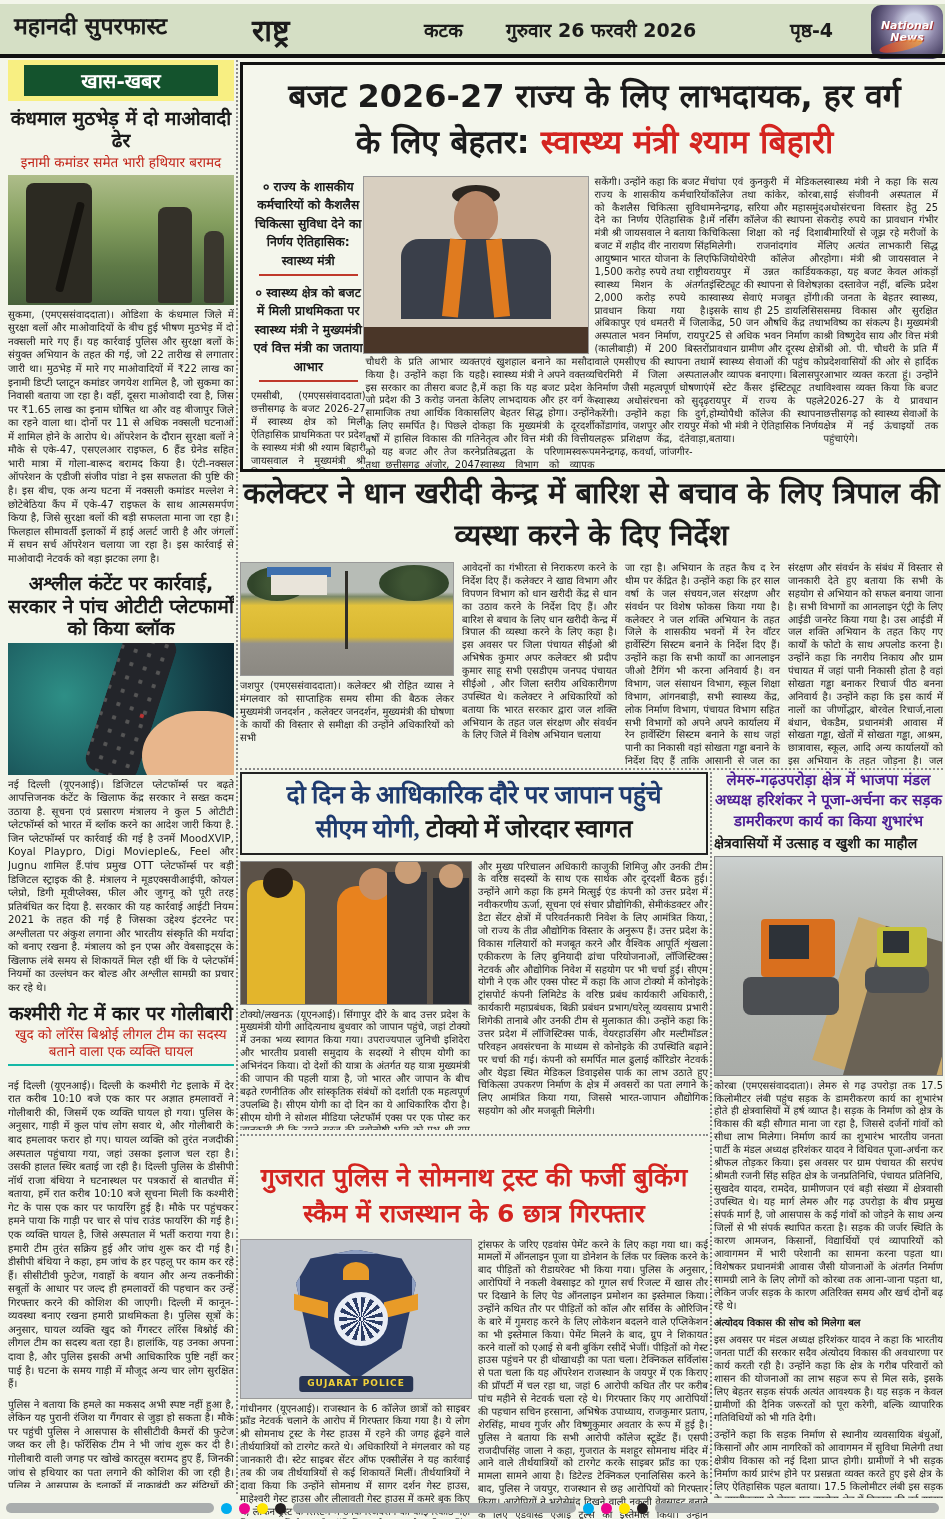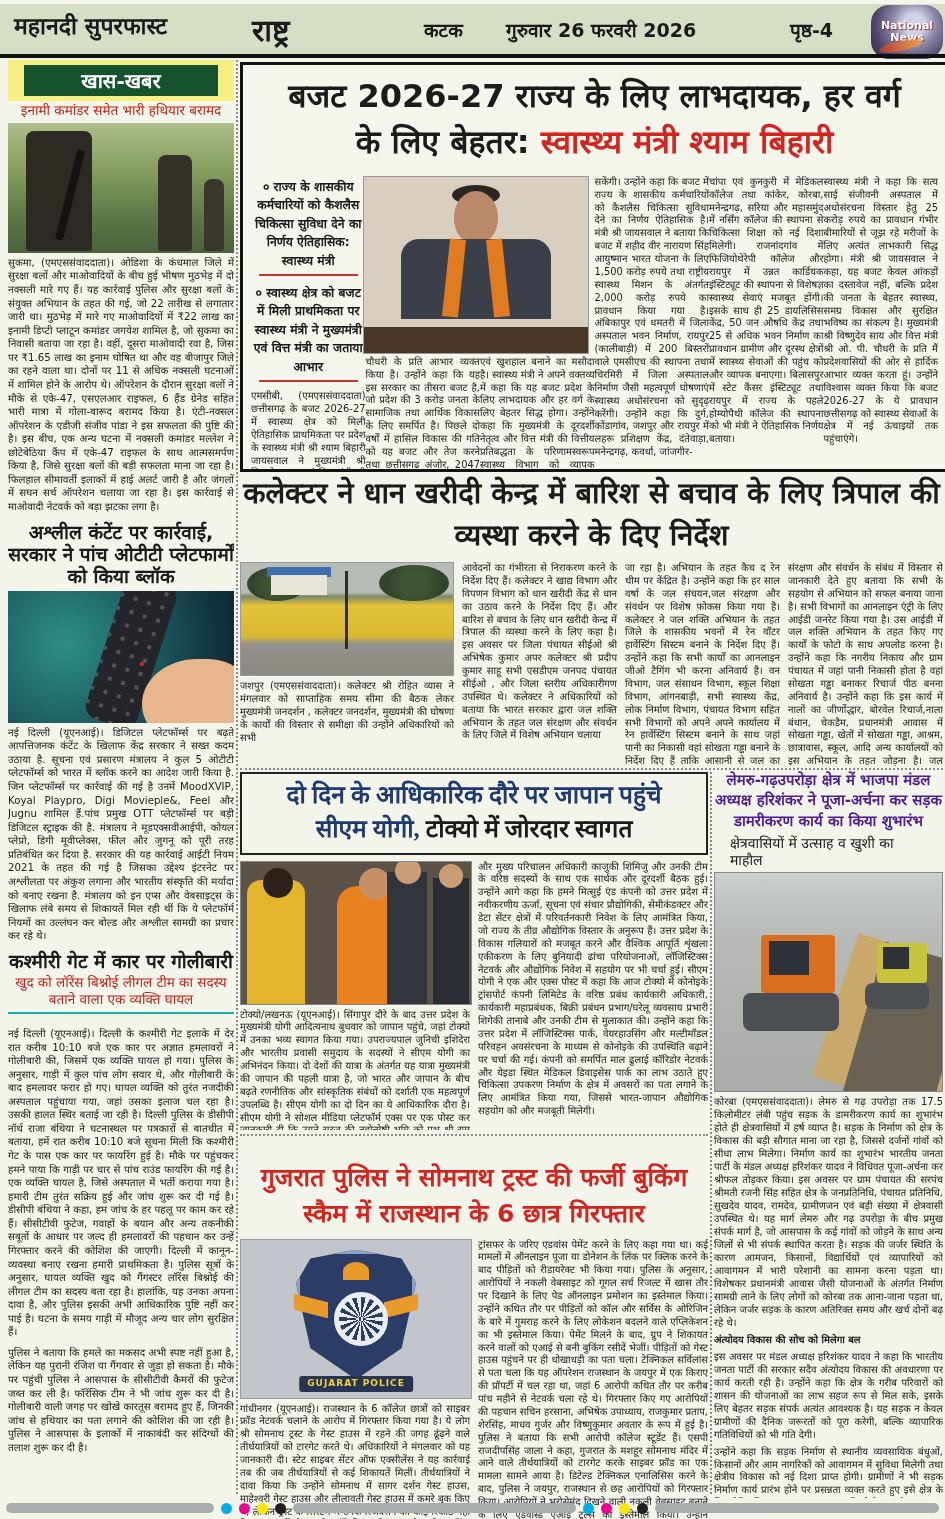--- a/index.html
+++ b/index.html
@@ -5,24 +5,24 @@
   html,body{margin:0;padding:0;background:#e8eade;}
   .page{position:relative;width:945px;height:1519px;background:#f3f5ea;overflow:hidden;
         font-family:"DejaVu Sans","Liberation Sans",sans-serif;color:#1b1b1b;}
   
   .masthead{position:absolute;left:0;top:4px;width:945px;height:50px;background:#d5dfc5;}
   .m-paper{position:absolute;left:14px;top:5px;font-size:23px;font-weight:700;}
   .m-section{position:absolute;left:252px;top:5px;font-size:30px;font-weight:700;}
   .m-city{position:absolute;left:424px;top:13px;font-size:19px;font-weight:700;}
   .m-date{position:absolute;left:506px;top:13px;font-size:19px;font-weight:700;}
   .m-page{position:absolute;left:790px;top:13px;font-size:19px;font-weight:700;}
-  .m-logo{position:absolute;right:2px;top:1px;width:72px;height:54px;border-radius:18px;
+  .m-logo{position:absolute;right:2px;top:1px;width:72px;height:54px;border-radius:10px;
           background:radial-gradient(circle at 60% 35%,#cfd3e6 0 18%,#8d86a8 40%,#4d4668 70%,#2e2a44 100%);
           display:flex;flex-direction:column;align-items:center;justify-content:center;color:#fff;
-          font-size:11px;font-weight:700;text-shadow:1px 1px 1px #a02020;line-height:1.05;}
+          font-size:11px;font-weight:700;text-shadow:1px 1px 1px #a02020;line-height:1.05;font-style:italic;}
   .m-logo i{position:absolute;left:8px;bottom:8px;width:44px;height:10px;border-radius:50%;
             background:linear-gradient(90deg,#d43b2a,#f2a13b);opacity:.8;transform:rotate(-12deg);}
   .m-rule{position:absolute;left:0;top:54px;width:945px;height:4px;background:#111;}
   
   .jt{text-align:justify;}
   .vline{position:absolute;border-left:2px dotted #8a8a8a;}
   .hline{position:absolute;border-top:2px dotted #8a8a8a;}
   .ph{position:relative;overflow:hidden;}
   
   .sidebar{position:absolute;left:8px;top:60px;width:226px;height:1428px;overflow:hidden;}
@@ -97,21 +97,21 @@
   .wheel{position:absolute;left:50%;top:52px;width:44px;height:44px;margin-left:-22px;border-radius:50%;
          background:repeating-conic-gradient(#2b3c66 0 12deg,#e9edf5 12deg 24deg);border:5px solid #e9edf5;}
   .wing{position:absolute;top:58px;width:34px;height:16px;background:#e89b28;}
   .wingL{left:50%;margin-left:-62px;transform:skewY(14deg);}
   .wingR{left:50%;margin-left:28px;transform:skewY(-14deg);}
   .crest{position:absolute;left:50%;top:22px;width:26px;height:18px;margin-left:-13px;background:#e89b28;border-radius:50% 50% 0 0;}
   .gbanner{position:absolute;left:50%;bottom:6px;transform:translateX(-50%);background:#273452;color:#f2d23a;
            font-size:9px;font-weight:700;letter-spacing:1px;padding:2px 8px;border-radius:3px;}
   .artE{position:absolute;left:714px;top:770px;width:229px;height:728px;overflow:hidden;}
   .artE .hl{font-size:15px;font-weight:700;text-align:center;line-height:1.35;color:#4c1d95;}
-  .artE .sub{font-size:14px;font-weight:400;line-height:1.2;margin:4px 16px;}
+  .artE .sub{font-size:14px;font-weight:700;line-height:1.2;margin:4px 0;}
   .e-b{font-size:9.9px;line-height:1.31;margin-top:4px;}
   .crosshead{font-weight:700;}
   .ph-road{width:227px;height:218px;background:linear-gradient(180deg,#ccd1d0 0%,#c3c7c4 10%,#b7bab6 30%,#a9aca8 100%);border:1px solid #888;margin-top:4px;}
   .gravel{position:absolute;right:-30px;bottom:-10px;width:140px;height:150px;background:#c9a96b;transform:rotate(18deg);}
   .gravel2{position:absolute;right:-10px;bottom:-20px;width:90px;height:160px;background:#6a6255;transform:rotate(16deg);}
   .roller{position:absolute;}
   .r-cab{position:absolute;background:#d96f1e;border-radius:4px;}
   .r-win{position:absolute;background:#2d3238;}
   .r-drum{position:absolute;background:#4b4e52;border-radius:8px;}
   .rol1{left:28px;top:62px;width:110px;height:110px;}
@@ -147,20 +147,21 @@
     </div>
   </header>
   <div class="m-rule"></div>
 
   <aside class="sidebar">
     <div class="tagwrap">
       <div class="tag">खास-खबर</div>
     </div>
 
     <div>
+      <div class="sb-h">कंधमाल मुठभेड़ में दो माओवादी ढेर</div>
       <div class="sb-sub">इनामी कमांडर समेत भारी हथियार बरामद</div>
       <div class="ph ph-sold">
         <div class="sold s1"></div>
         <div class="gun"></div>
         <div class="sold s2"></div>
         <div class="sold s3"></div>
       </div>
       <div class="sb-b jt">सुकमा, (एमएससंवाददाता)। ओडिशा के कंधमाल जिले में सुरक्षा बलों और माओवादियों के बीच हुई भीषण मुठभेड़ में दो नक्सली मारे गए हैं। यह कार्रवाई पुलिस और सुरक्षा बलों के संयुक्त अभियान के तहत की गई, जो 22 तारीख से लगातार जारी था। मुठभेड़ में मारे गए माओवादियों में ₹22 लाख का इनामी डिप्टी प्लाटून कमांडर जगयेश शामिल है, जो सुकमा का निवासी बताया जा रहा है। वहीं, दूसरा माओवादी रवा है, जिस पर ₹1.65 लाख का इनाम घोषित था और वह बीजापुर जिले का रहने वाला था। दोनों पर 11 से अधिक नक्सली घटनाओं में शामिल होने के आरोप थे। ऑपरेशन के दौरान सुरक्षा बलों ने मौके से एके-47, एसएलआर राइफल, 6 हैंड ग्रेनेड सहित भारी मात्रा में गोला-बारूद बरामद किया है। एंटी-नक्सल ऑपरेशन के एडीजी संजीव पांडा ने इस सफलता की पुष्टि की है। इस बीच, एक अन्य घटना में नक्सली कमांडर मल्लेश ने छोटेबेठिया कैंप में एके-47 राइफल के साथ आत्मसमर्पण किया है, जिसे सुरक्षा बलों की बड़ी सफलता माना जा रहा है। फिलहाल सीमावर्ती इलाकों में हाई अलर्ट जारी है और जंगलों में सघन सर्च ऑपरेशन चलाया जा रहा है। इस कार्रवाई से माओवादी नेटवर्क को बड़ा झटका लगा है।</div>
     </div>
 

